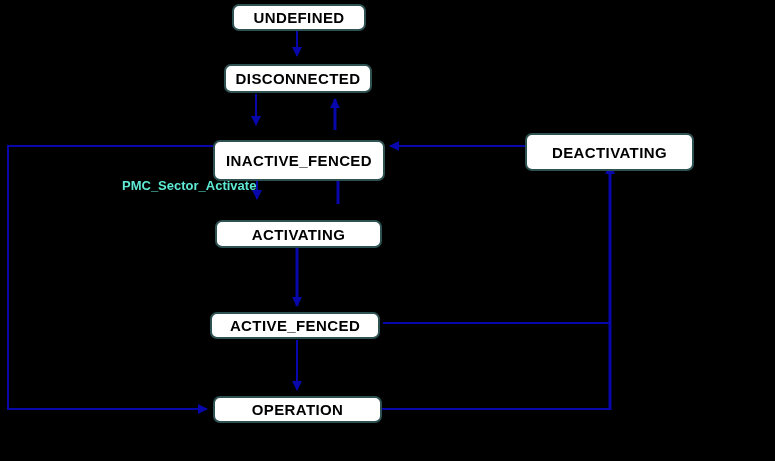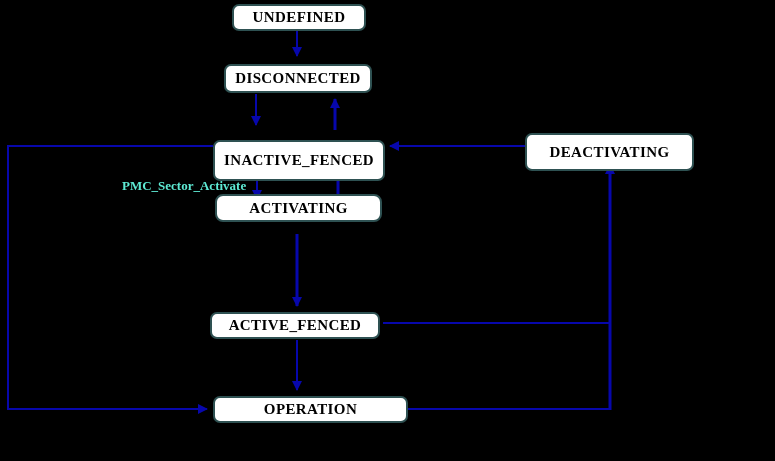--- a/index.html
+++ b/index.html
@@ -1,18 +1,18 @@
 <!DOCTYPE html>
 <html><head>
 <meta charset="utf-8">
 <style>
   html,body{margin:0;padding:0;background:#000;}
   #canvas{
     position:relative;width:775px;height:461px;background:#000000;
-    font-family:Liberation Serif, serif;overflow:hidden;
+    font-family:Liberation Sans, sans-serif;overflow:hidden;
   }
   #edges-svg{position:absolute;left:0;top:0;width:775px;height:461px;}
   .state{
     position:absolute;display:flex;align-items:center;justify-content:center;
     background:#ffffff;border:2px solid #2e5152;border-radius:7px;
     color:#000000;font-weight:700;font-size:15px;letter-spacing:.4px;
     box-sizing:border-box;
   }
   .elabel{
     position:absolute;color:#5eead4;font-weight:700;font-size:13px;
@@ -46,25 +46,25 @@
     <line class="edge w2" x1="382" y1="409" x2="611" y2="409"></line>
     <line class="edge w3" x1="610" y1="410" x2="610" y2="165" marker-end="url(#arw)"></line>
   </svg>
 
   <div class="state" style="left:232px;top:4px;width:134px;height:27px;">UNDEFINED</div>
 
   <div class="state" style="left:224px;top:64px;width:148px;height:29px;">DISCONNECTED</div>
 
   <div class="state" style="left:213px;top:140px;width:172px;height:41px;">INACTIVE_FENCED</div>
 
-  <div class="state" style="left:215px;top:194px;width:167px;height:28px;border-radius:8px;">ACTIVATING</div>
+  <div class="state" style="left:215px;top:220px;width:167px;height:28px;">ACTIVATING</div>
 
   <div class="state" style="left:210px;top:312px;width:170px;height:27px;">ACTIVE_FENCED</div>
 
-  <div class="state" style="left:213px;top:396px;width:195px;height:27px;">OPERATION</div>
+  <div class="state" style="left:213px;top:396px;width:169px;height:27px;">OPERATION</div>
 
   <div class="state" style="left:525px;top:133px;width:169px;height:38px;">DEACTIVATING</div>
 
   <div class="elabel" style="left:122px;top:178px;">PMC_Sector_Activate</div>
 
 
 
 
 </div>
 

